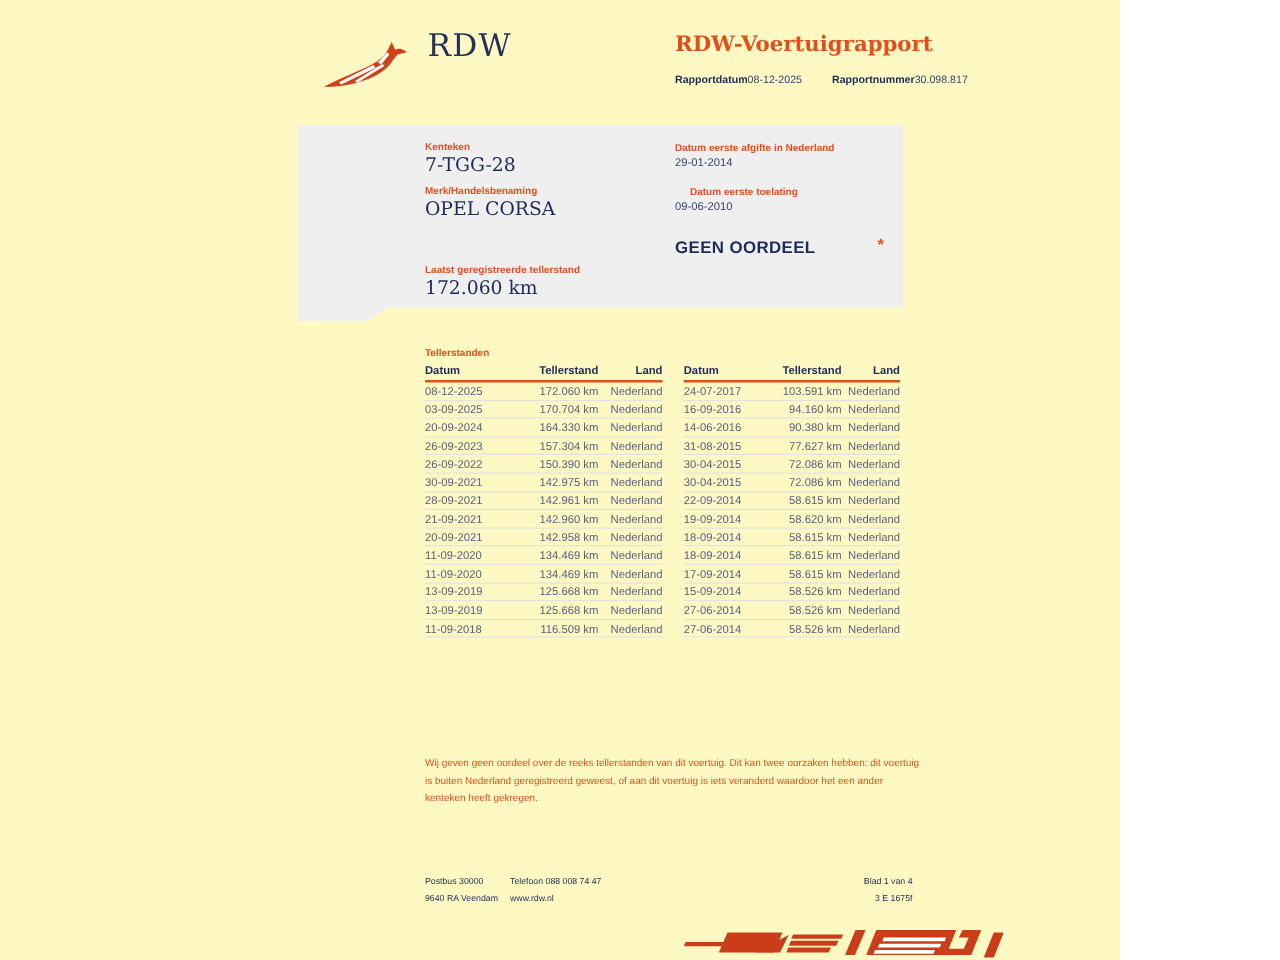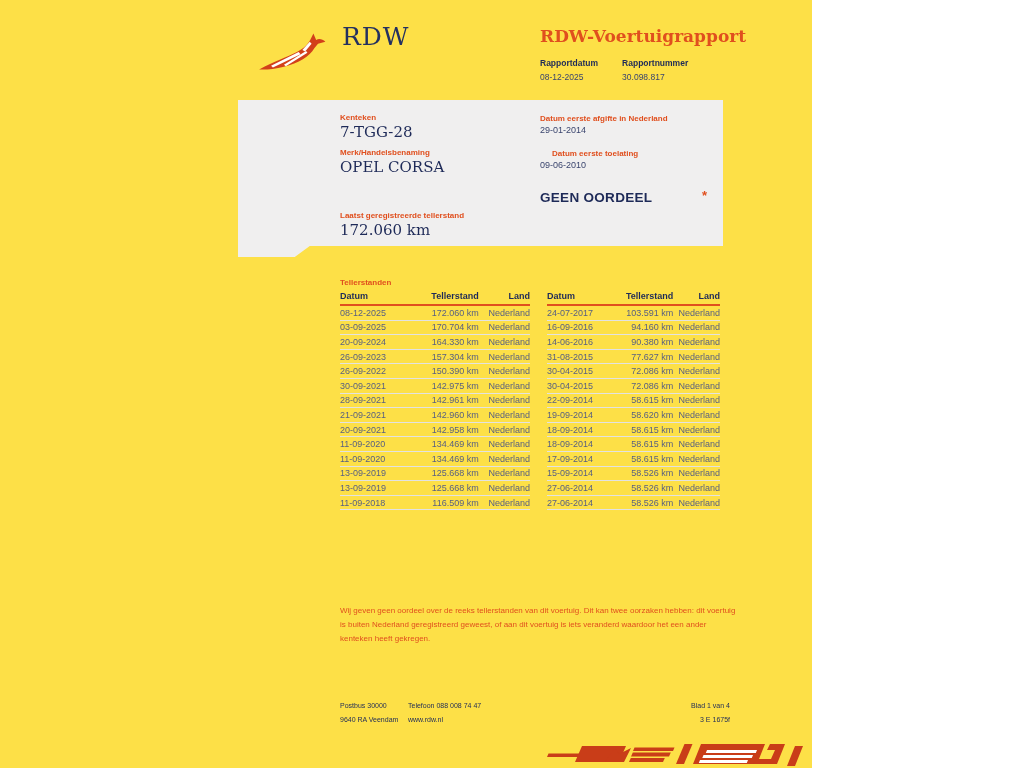--- a/index.html
+++ b/index.html
@@ -1,30 +1,30 @@
 <!DOCTYPE html>
 <html><head>
 <meta charset="utf-8">
 <style>
   * { margin:0; padding:0; box-sizing:border-box; }
   html,body { width:1024px; height:768px; background:#ffffff; overflow:hidden; }
   body { font-family:"Liberation Sans", sans-serif; position:relative; }
-  .page { position:absolute; left:0; top:0; width:812px; height:768px; background:#fde047; }
+  .page { position:absolute; left:0; top:0; width:896px; height:768px; background:#fef9c3; }
 
   
   .logo-wrap { position:absolute; left:256px; top:22px; width:150px; height:56px; }
   .logo-bird { position:absolute; left:0; top:6px; width:78px; height:46px; }
   .logo-text { position:absolute; left:86px; top:0; font-family:"DejaVu Serif", serif;
                font-size:25px; color:#233060; letter-spacing:1px; }
 
   .title-block { position:absolute; left:540px; top:26px; width:260px; }
   .report-title { font-family:"DejaVu Serif", serif; font-weight:bold; font-size:17px;
                   color:#E04F1E; }
   .meta-row { position:absolute; left:540px; top:58px; display:flex; gap:24px; }
-  .meta-col { display:flex; flex-direction:column; }
+  .meta-col { display:flex; flex-direction:row; }
   .meta-label { font-size:8.5px; font-weight:bold; color:#1E2A58; margin-bottom:4px; }
   .meta-value { font-size:8.5px; color:#3A456E; }
 
   
   .panel { position:absolute; left:238px; top:100px; width:485px; height:157px;
            background:#F0EFEF;
            clip-path:polygon(0 0, 100% 0, 100% 93%, 14.8% 93%, 11.7% 100%, 0 100%); }
   .p-label { font-size:8px; font-weight:bold; color:#E04F1E; }
   .p-value-lg { font-family:"DejaVu Serif", serif; font-size:15px; color:#1E2A58; }
   .p-value-sm { font-size:9px; color:#3A456E; }

